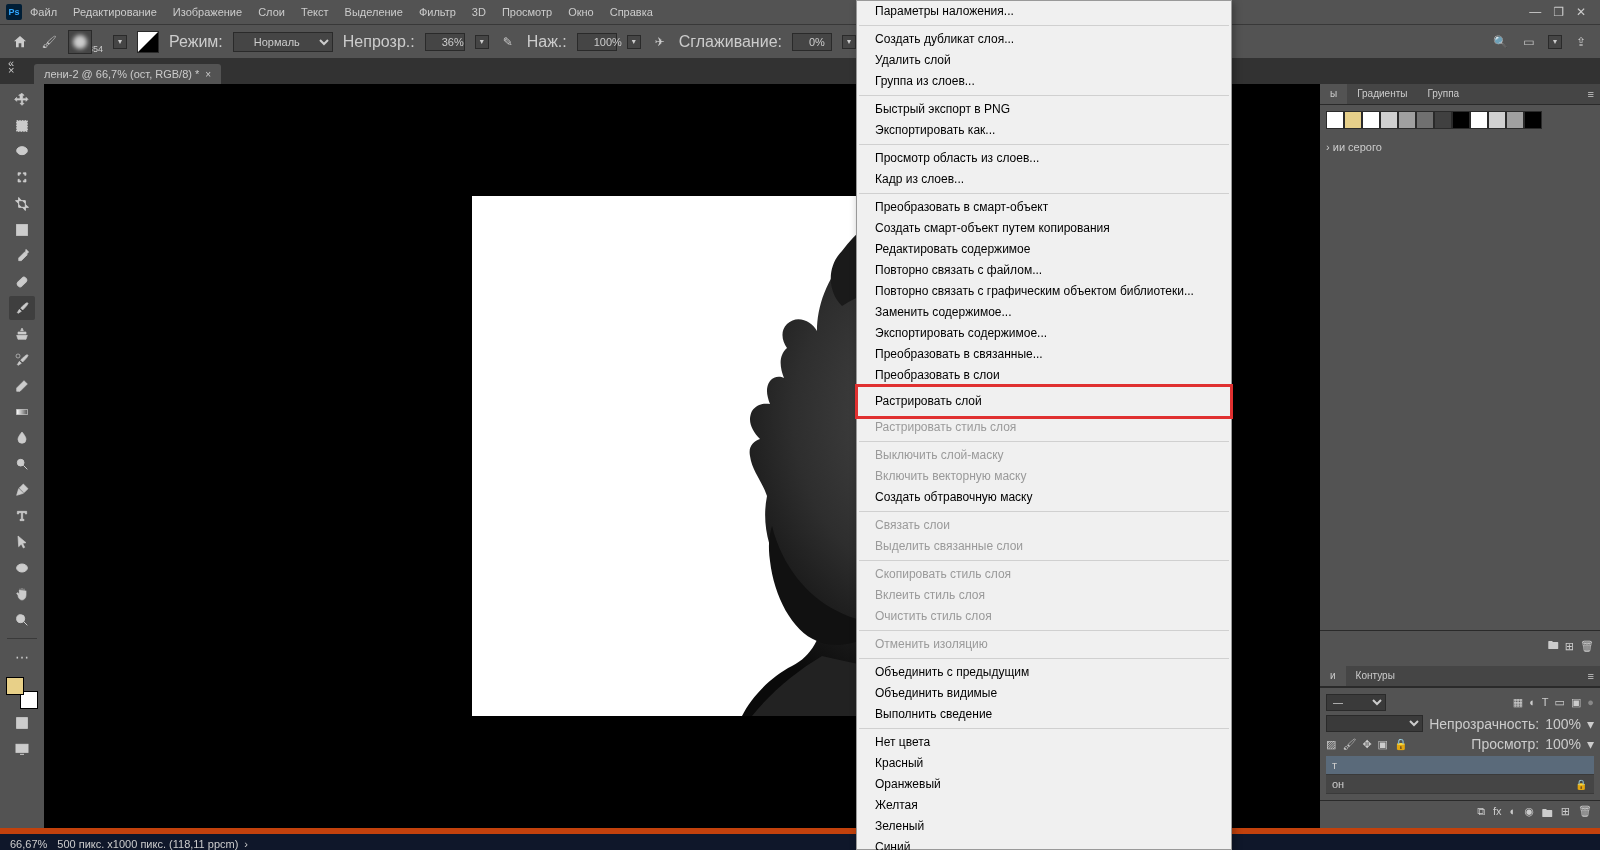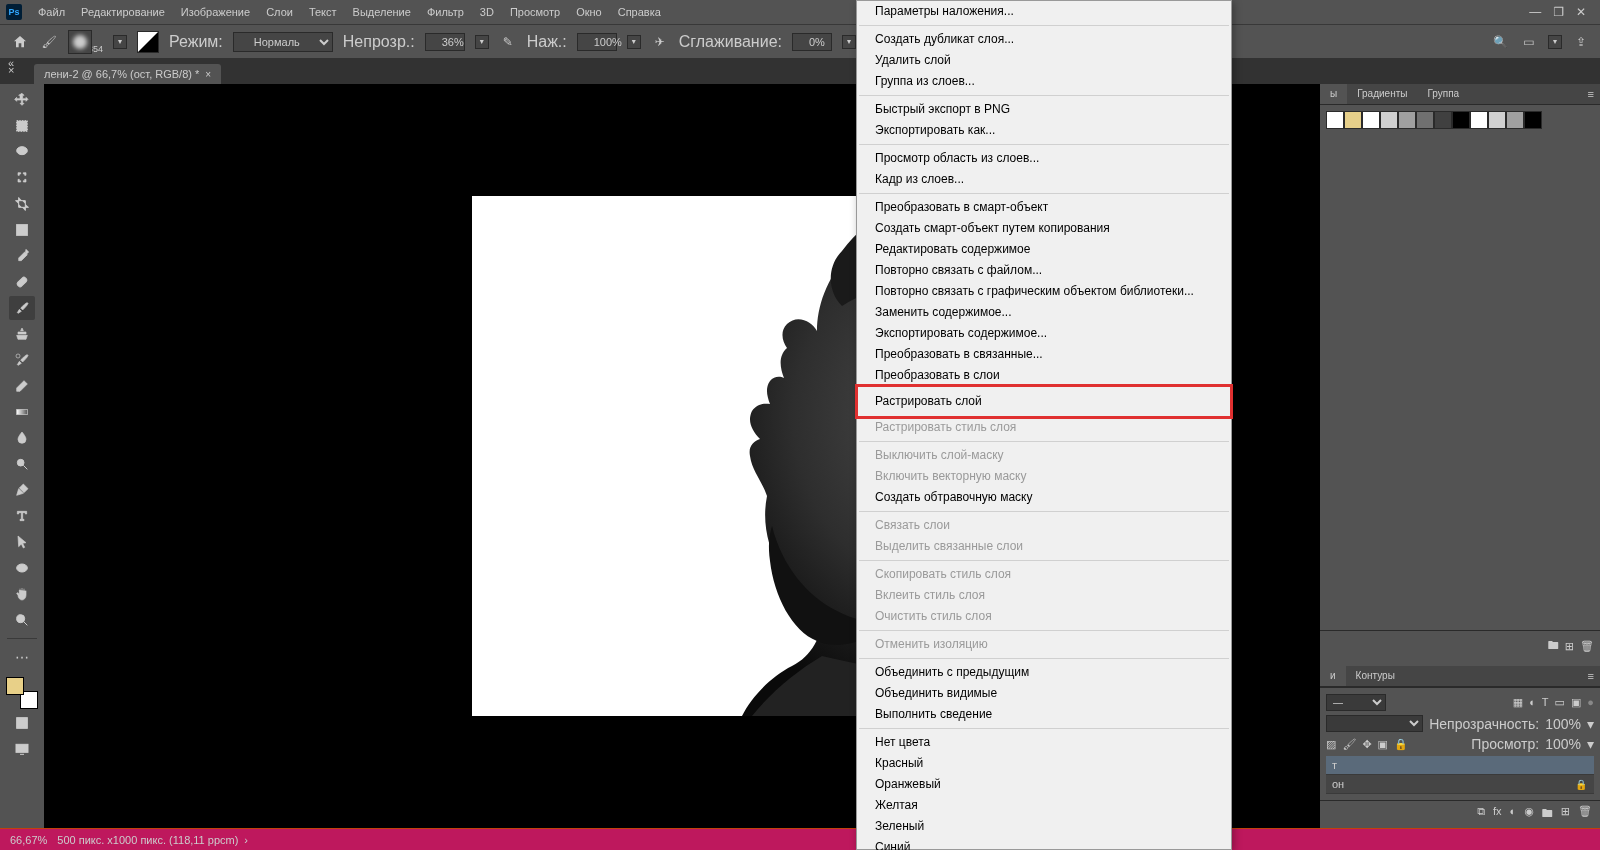--- a/index.html
+++ b/index.html
@@ -1,18 +1,18 @@
 <!DOCTYPE html>
 <html><head>
 <meta charset="utf-8">
 <style>
 *{margin:0;padding:0;box-sizing:border-box;font-family:"Segoe UI",Tahoma,sans-serif;font-size:11px;color:#ccc;user-select:none}
 body{background:#323232;overflow:hidden;width:1600px;height:850px;position:relative}
 .menubar{height:24px;background:#535353;display:flex;align-items:center;padding:0 6px}
-.menubar .ps{width:16px;height:16px;background:#001e36;display:flex;align-items:center;justify-content:center;font-size:9px;color:#31a8ff;font-weight:bold;margin-right:8px;border-radius:2px}
+.menubar .ps{width:16px;height:16px;background:#001e36;display:flex;align-items:center;justify-content:center;font-size:9px;color:#31a8ff;font-weight:bold;margin-right:0;border-radius:2px}
 .menubar .mi{padding:0 8px;height:24px;line-height:24px;cursor:default}
 .menubar .winctl{margin-left:auto;display:flex;gap:12px;padding-right:8px}
 .menubar .winctl span{font-size:12px}
 .optbar{height:34px;background:#535353;border-top:1px solid #383838;display:flex;align-items:center;padding:0 10px;gap:10px}
 .optbar .home{width:20px;height:20px;display:flex;align-items:center;justify-content:center}
 .optbar .brush-pv{width:24px;height:24px;background:#454545;border:1px solid #2a2a2a;position:relative;display:flex;align-items:center;justify-content:center}
 .optbar .brush-pv .dot{width:14px;height:14px;background:#ccc;border-radius:50%;filter:blur(2px)}
 .optbar .sz{font-size:9px;margin-top:14px;margin-left:-4px}
 .optbar .swatch{width:22px;height:22px;background:linear-gradient(135deg,#fff 49%,#000 51%);border:1px solid #2a2a2a}
 .optbar label{font-size:16px;color:#ccc}
@@ -48,21 +48,21 @@
 .panel-section{border-top:1px solid #2a2a2a;padding:6px}
 .panel-section .row{display:flex;align-items:center;gap:6px;margin-bottom:4px}
 .panel-section .row .lbl{font-size:14px}
 .panel-section .row select{background:#3a3a3a;border:1px solid #2a2a2a;color:#ccc;font-size:10px;padding:1px 2px}
 .panel-section .icons{margin-left:auto;display:flex;gap:6px;font-size:11px}
 .layer-list{background:#454545;margin-top:4px}
 .layer-list .layer{display:flex;align-items:center;padding:3px 6px;gap:6px;border-bottom:1px solid #3a3a3a;font-size:10px}
 .layer-list .layer.sel{background:#5a6a7a}
 .layer-list .layer .lock{margin-left:auto;font-size:10px}
 .panel-foot{display:flex;justify-content:flex-end;gap:8px;padding:4px 8px;font-size:11px;border-top:1px solid #2a2a2a}
-.statusbar{position:absolute;bottom:0;left:0;right:0;height:22px;background:#be185d;border-top:1px solid #c2410c;display:flex;align-items:center;padding:0 10px;font-size:10px;color:#999}
+.statusbar{position:absolute;bottom:0;left:0;right:0;height:22px;background:#0f172a;border-top:6px solid #c2410c;display:flex;align-items:flex-end;padding:0 10px;font-size:10px;color:#999}
 .ctxmenu{position:absolute;top:0;left:856px;width:376px;background:#f0f0f0;border:1px solid #999;box-shadow:2px 2px 8px rgba(0,0,0,.3);z-index:1000;max-height:850px;overflow:visible}
 .ctxmenu .item{padding:3px 18px;font-size:12px;color:#000;cursor:default;line-height:15px}
 .ctxmenu .item.disabled{color:#9a9a9a}
 .ctxmenu .sep{height:1px;background:#d0d0d0;margin:3px 2px}
 .ctxmenu .item.highlight{outline:3px solid #e03030;outline-offset:-1px;padding:8px 18px}
 </style>
 </head>
 <body>
 
 <div class="menubar">
@@ -346,20 +346,24 @@
         <div class="sw" style="background: rgb(208, 208, 208);"></div>
         <div class="sw" style="background: rgb(160, 160, 160);"></div>
         <div class="sw" style="background: rgb(112, 112, 112);"></div>
         <div class="sw" style="background: rgb(64, 64, 64);"></div>
         <div class="sw" style="background: rgb(0, 0, 0);"></div>
         <div class="sw" style="background: rgb(255, 255, 255);"></div>
         <div class="sw" style="background: rgb(208, 208, 208);"></div>
         <div class="sw" style="background: rgb(160, 160, 160);"></div>
         <div class="sw" style="background: rgb(0, 0, 0);"></div>
       </div>
+    <div class="panel-body">
+      <span>›</span>
+      <span>ии серого</span>
+    </div>
     <div style="flex:1"></div>
     <div class="panel-section">
       <div class="row" style="justify-content:flex-end">
         <span>🖿</span>
         <span>⊞</span>
         <span>🗑</span>
       </div>
     </div>
     <div class="panel-tabs">
       <div class="pt active">и</div>

